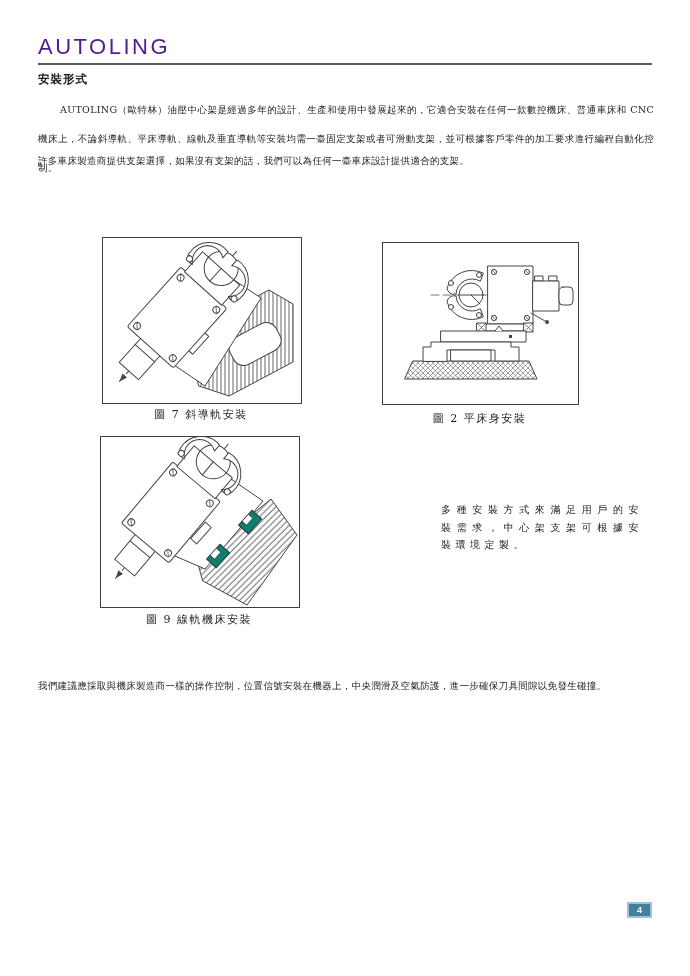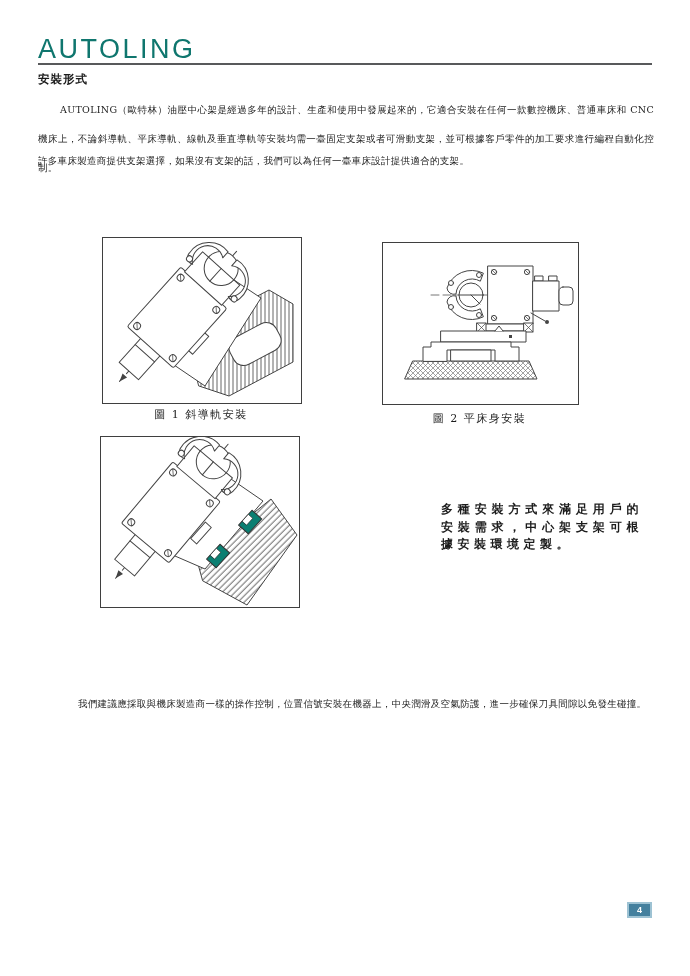--- a/index.html
+++ b/index.html
@@ -1,40 +1,40 @@
 <!DOCTYPE html>
 <html><head>
 <meta charset="utf-8">
 <style>
   html,body{margin:0;padding:0;background:#ffffff;}
   .page{position:relative;width:690px;height:976px;background:#fff;overflow:hidden;
         font-family:"DejaVu Serif","Liberation Serif",serif;color:#1c1c1c;}
   .logo{position:absolute;left:38px;top:34px;font-family:"Liberation Sans","DejaVu Sans",sans-serif;
-        font-size:27px;font-weight:300;letter-spacing:2.5px;color:#0f766e;}
+        font-size:22px;font-weight:300;letter-spacing:2.5px;color:#4c1d95;}
   .rule{position:absolute;left:38px;top:63px;width:614px;height:2px;background:#58595b;}
   .section-title{position:absolute;left:38px;top:72px;font-size:11.5px;font-weight:bold;letter-spacing:1px;text-align:right;}
   .para{position:absolute;left:38px;width:616px;font-size:9.5px;line-height:14px;
         text-align:justify;letter-spacing:0.3px;}
   .para.single{white-space:nowrap;width:auto;}
   #p1{top:95px;line-height:29px;text-indent:22px;}
   #p2{top:154px;}
   #p3{top:179px;}
   #p4{top:204px;}
   #p5{top:684px;}
-  #p6{top:697px;margin-left:40px;}
+  #p6{top:679px;}
   .fig{position:absolute;border:1px solid #3f3f3f;background:#fff;}
   #fig7{left:102px;top:237px;width:198px;height:165px;}
   #fig8{left:382px;top:242px;width:195px;height:161px;}
   #fig9{left:100px;top:436px;width:198px;height:170px;}
   .caption{position:absolute;font-size:11px;letter-spacing:1.5px;text-align:center;}
   #cap7{left:102px;top:407px;width:198px;}
   #cap8{left:382px;top:411px;width:195px;}
   #cap9{left:100px;top:612px;width:198px;}
-  .side-note{position:absolute;left:441px;top:501px;width:202px;font-size:12px;
-             line-height:17.5px;letter-spacing:4.5px;text-align:justify;font-weight:bold;}
+  .side-note{position:absolute;left:441px;top:501px;width:202px;font-size:10px;
+             line-height:17.5px;letter-spacing:4.5px;text-align:justify;}
   .page-badge{position:absolute;left:627px;top:902px;width:21px;height:12px;
               background:#44809e;border:2px solid #9dc2d3;color:#ffffff;
               font-family:"Liberation Sans",sans-serif;font-size:9px;font-weight:bold;
               display:flex;align-items:center;justify-content:center;}
   svg{display:block;stroke-linejoin:round;stroke-linecap:round;}
 </style>
 </head>
 <body>
 
 <div class="page">
@@ -79,21 +79,21 @@
           <path d="M-26.4,-40.4 L-21.6,-35.6" stroke-width="0.7"></path>
         <circle cx="24" cy="-38" r="3.4"></circle>
           <path d="M21.6,-40.4 L26.4,-35.6" stroke-width="0.7"></path>
         <circle cx="-24" cy="27" r="3.4"></circle>
           <path d="M-26.4,24.6 L-21.6,29.4" stroke-width="0.7"></path>
         <circle cx="24" cy="27" r="3.4"></circle>
           <path d="M21.6,24.6 L26.4,29.4" stroke-width="0.7"></path>
       </g>
     </svg>
   </div>
-  <div class="caption" id="cap7">圖 1 斜導軌安裝</div>
+  <div class="caption" id="cap7">圖 7 斜導軌安裝</div>
 
   <div class="fig" id="fig8">
     <svg width="195" height="161" viewBox="0 0 195 161">
       <defs>
         <pattern id="h8" patternUnits="userSpaceOnUse" width="5" height="5">
           <path d="M0,5 L5,0 M0,0 L5,5" stroke="#666" stroke-width="0.6"></path>
         </pattern>
       </defs>
       <line x1="48" y1="52" x2="192" y2="52" stroke="#777" stroke-dasharray="8 4"></line>
       <path d="M100,30 A26,26 0 0,0 64,45 A7,7 0 0,0 73,51 A16,16 0 0,1 97,38 Z" fill="#fff" stroke="#444"></path>
@@ -173,20 +173,21 @@
           <path d="M-26.4,-40.4 L-21.6,-35.6" stroke-width="0.7"></path>
         <circle cx="24" cy="-38" r="3.4"></circle>
           <path d="M21.6,-40.4 L26.4,-35.6" stroke-width="0.7"></path>
         <circle cx="-24" cy="27" r="3.4"></circle>
           <path d="M-26.4,24.6 L-21.6,29.4" stroke-width="0.7"></path>
         <circle cx="24" cy="27" r="3.4"></circle>
           <path d="M21.6,24.6 L26.4,29.4" stroke-width="0.7"></path>
       </g>
     </svg>
   </div>
+  <div class="caption" id="cap9">圖 9 線軌機床安裝</div>
 
   <div class="side-note">多種安裝方式來滿足用戶的安裝需求，中心架支架可根據安裝環境定製。</div>
 
   <div class="para single" id="p6">我們建議應採取與機床製造商一樣的操作控制，位置信號安裝在機器上，中央潤滑及空氣防護，進一步確保刀具間隙以免發生碰撞。</div>
 
   <div class="page-badge">4</div>
 
 </div>
 
 </body></html>

